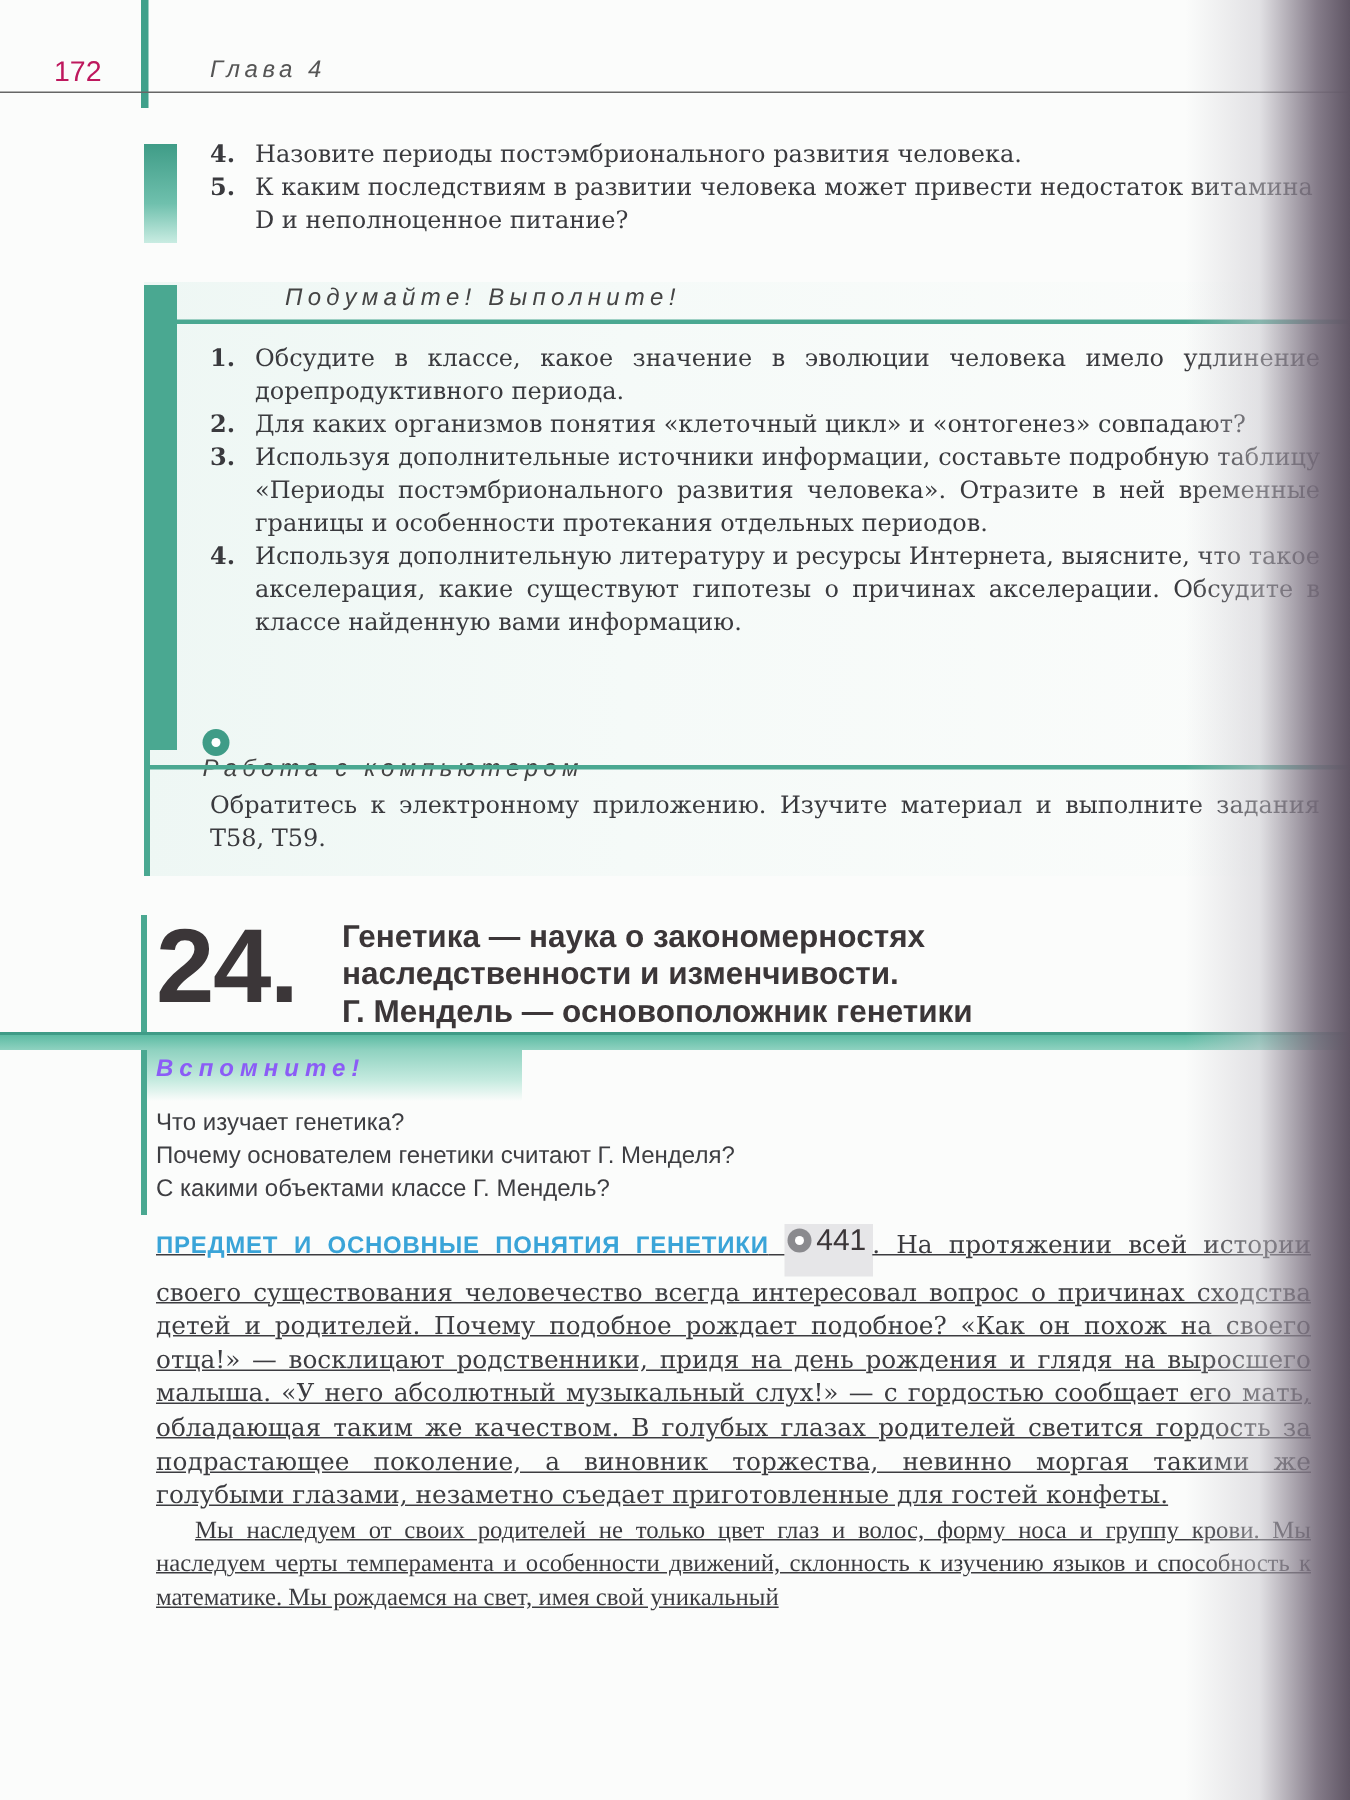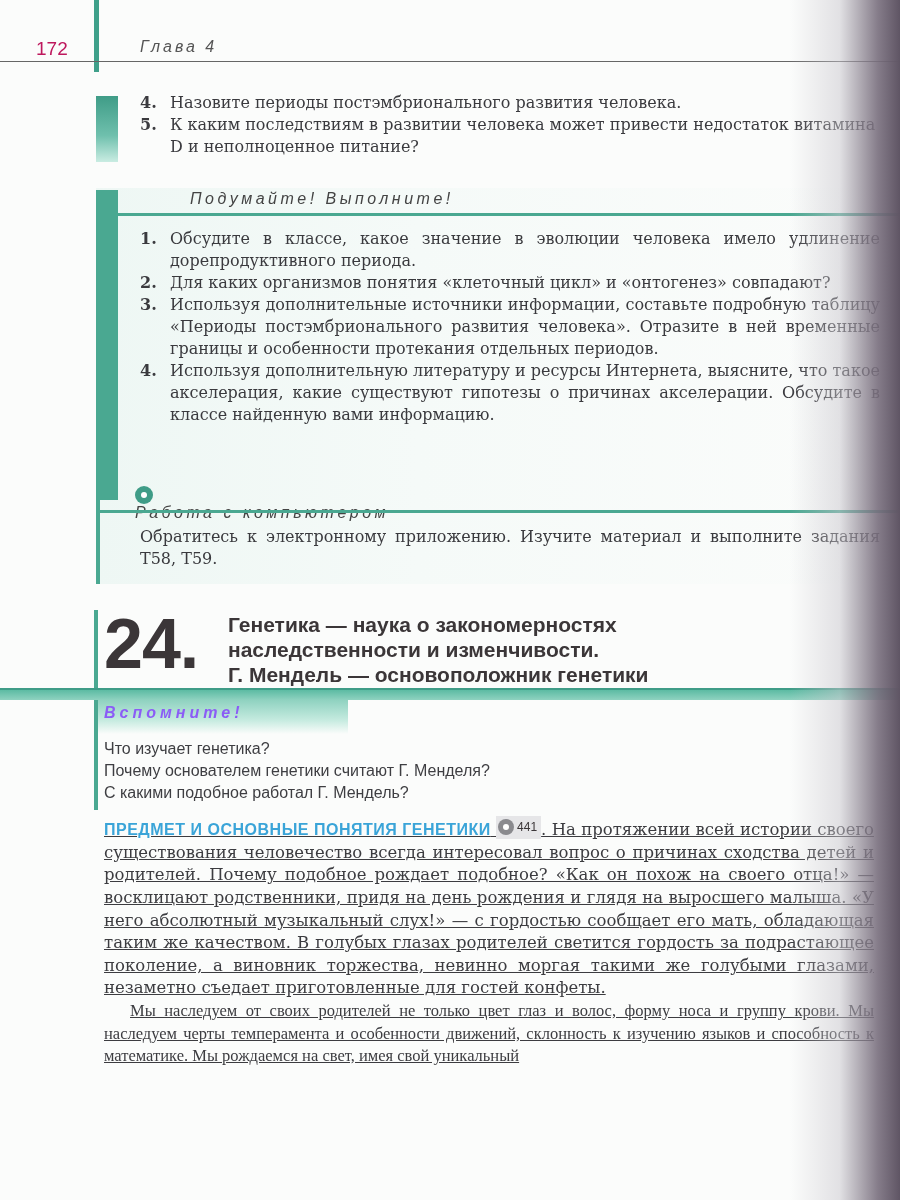--- a/index.html
+++ b/index.html
@@ -123,22 +123,22 @@
 
     
     .body-text {
       position: absolute; left: 104px; top: 816px; width: 770px;
       font-size: 16.5px; line-height: 22.6px; text-align: justify; color: #3c3c40; text-decoration: underline;
     }
     .topic-heading {
       color: #3aa4d8; font-weight: bold; font-size: 16px; letter-spacing: 0.5px;
     }
     .resource-ref {
-      display: inline-flex; align-items: center; background: #e6e6e8; padding: 0 4px 0 2px;
-      font-size: 12px; color: #3b3638;
+      display: inline-flex; align-items: center; background: #e6e6e8; padding: 0 4px 12px 2px;
+      font-size: 20px; color: #3b3638;
     }
     .resource-ref .disc-icon { width: 16px; height: 16px; background: #8a8a8e; margin-right: 3px; }
     .resource-ref .disc-icon::after { left: 5px; top: 5px; }
     .para2 { text-indent: 26px; display: block; }
     .body-plain { font-family: "Liberation Serif", serif; }
   </style>
 </head>
 <body>
 
 <div class="spine-shadow"></div>
@@ -198,21 +198,21 @@
   <div>наследственности и изменчивости.</div>
   <div>Г. Мендель — основоположник генетики</div>
 </div>
 <div class="sec-band"></div>
 
 <div class="remember-box"></div>
 <div class="remember-title sans">Вспомните!</div>
 <div class="remember-list sans">
   <div>Что изучает генетика?</div>
   <div>Почему основателем генетики считают Г. Менделя?</div>
-  <div>С какими подобное работал Г. Мендель?</div>
+  <div>С какими объектами классе Г. Мендель?</div>
 </div>
 
 <div class="body-text serif">
   <span class="topic-heading sans">ПРЕДМЕТ И ОСНОВНЫЕ ПОНЯТИЯ ГЕНЕТИКИ</span>
   <span class="resource-ref sans">
     <span class="disc-icon"></span>
     <span>441</span>
   </span><span>. На протяжении всей истории своего существования человечество всегда интересовал вопрос о причинах сходства детей и родителей. Почему подобное рождает подобное? «Как он похож на своего отца!» — восклицают родственники, придя на день рождения и глядя на выросшего малыша. «У него абсолютный музыкальный слух!» — с гордостью сообщает его мать, обладающая таким же качеством. В голубых глазах родителей светится гордость за подрастающее поколение, а виновник торжества, невинно моргая такими же голубыми глазами, незаметно съедает приготовленные для гостей конфеты.</span>
   <span class="para2 body-plain">Мы наследуем от своих родителей не только цвет глаз и волос, форму носа и группу крови. Мы наследуем черты темперамента и особенности движений, склонность к изучению языков и способность к математике. Мы рождаемся на свет, имея свой уникальный</span>
 </div>

